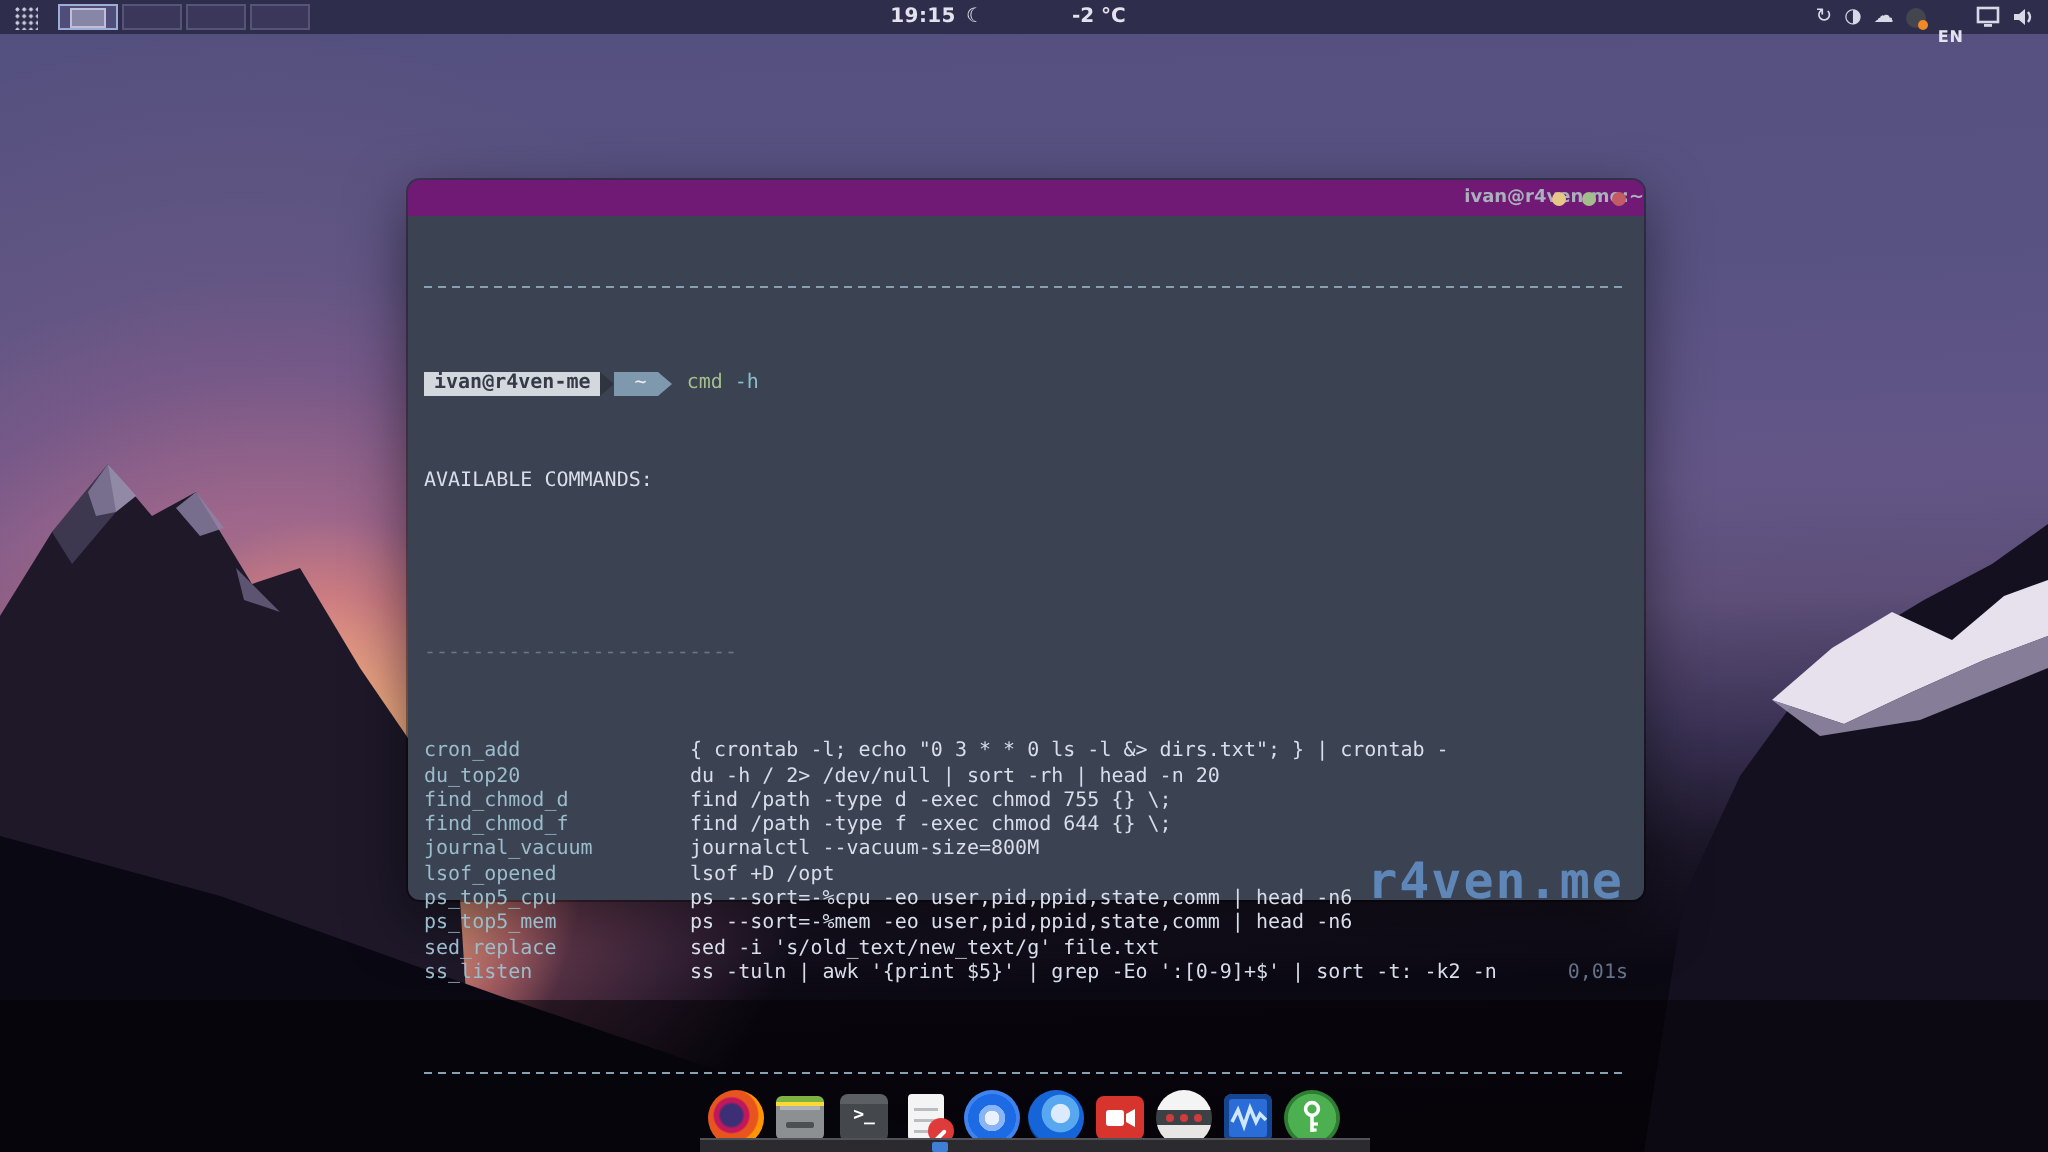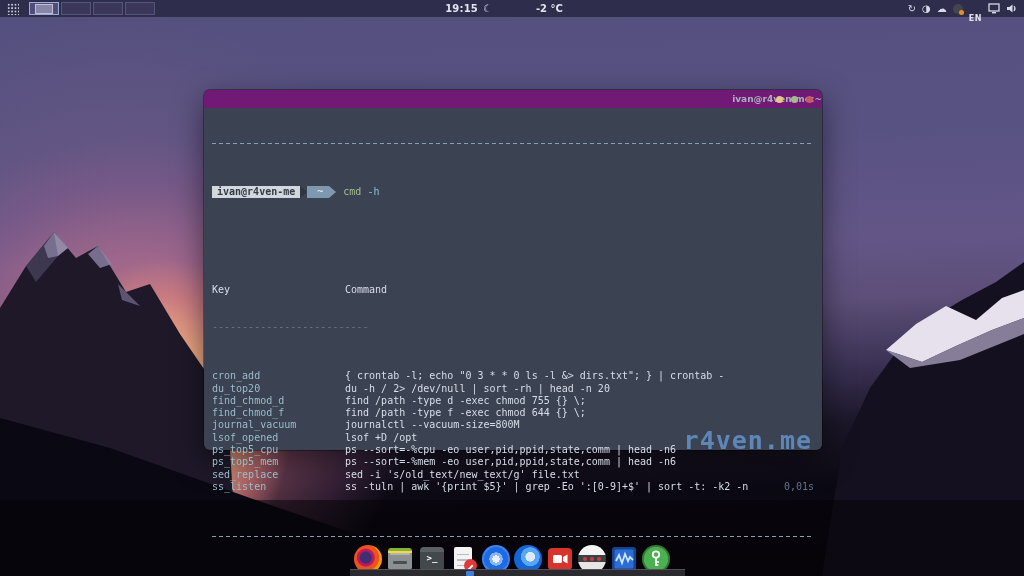--- a/index.html
+++ b/index.html
@@ -188,26 +188,23 @@
       <div class="dashline"></div>
 
       <div class="prompt-line">
         <span class="pseg puser">ivan@r4ven-me</span>
         <span class="arr arr-dark"></span>
         <span class="pseg pdir">~</span>
         <span class="arr arr-blue"></span>
         <span class="cmd-green">cmd</span><span>&nbsp;</span><span class="arg-cyan">-h</span>
       </div>
 
+      <div class="line">AVAILABLE COMMANDS:</div>
       <div class="line"></div>
 
-      <div class="trow thead">
-        <span class="tkey">Key</span>
-        <span class="tcmd">Command</span>
-      </div>
       <div class="line sep-short">--------------------------</div>
 
       <div><div class="trow"><span class="tkey">cron_add</span><span class="tcmd">{ crontab -l; echo "0 3 * * 0 ls -l &amp;&gt; dirs.txt"; } | crontab -</span></div><div class="trow"><span class="tkey">du_top20</span><span class="tcmd">du -h / 2&gt; /dev/null | sort -rh | head -n 20</span></div><div class="trow"><span class="tkey">find_chmod_d</span><span class="tcmd">find /path -type d -exec chmod 755 {} \;</span></div><div class="trow"><span class="tkey">find_chmod_f</span><span class="tcmd">find /path -type f -exec chmod 644 {} \;</span></div><div class="trow"><span class="tkey">journal_vacuum</span><span class="tcmd">journalctl --vacuum-size=800M</span></div><div class="trow"><span class="tkey">lsof_opened</span><span class="tcmd">lsof +D /opt</span></div><div class="trow"><span class="tkey">ps_top5_cpu</span><span class="tcmd">ps --sort=-%cpu -eo user,pid,ppid,state,comm | head -n6</span></div><div class="trow"><span class="tkey">ps_top5_mem</span><span class="tcmd">ps --sort=-%mem -eo user,pid,ppid,state,comm | head -n6</span></div><div class="trow"><span class="tkey">sed_replace</span><span class="tcmd">sed -i 's/old_text/new_text/g' file.txt</span></div><div class="trow"><span class="tkey">ss_listen</span><span class="tcmd">ss -tuln | awk '{print $5}' | grep -Eo ':[0-9]+$' | sort -t: -k2 -n</span><span class="texec">0,01s</span></div></div>
 
       <div class="dashline"></div>
 
       
 
       
 

